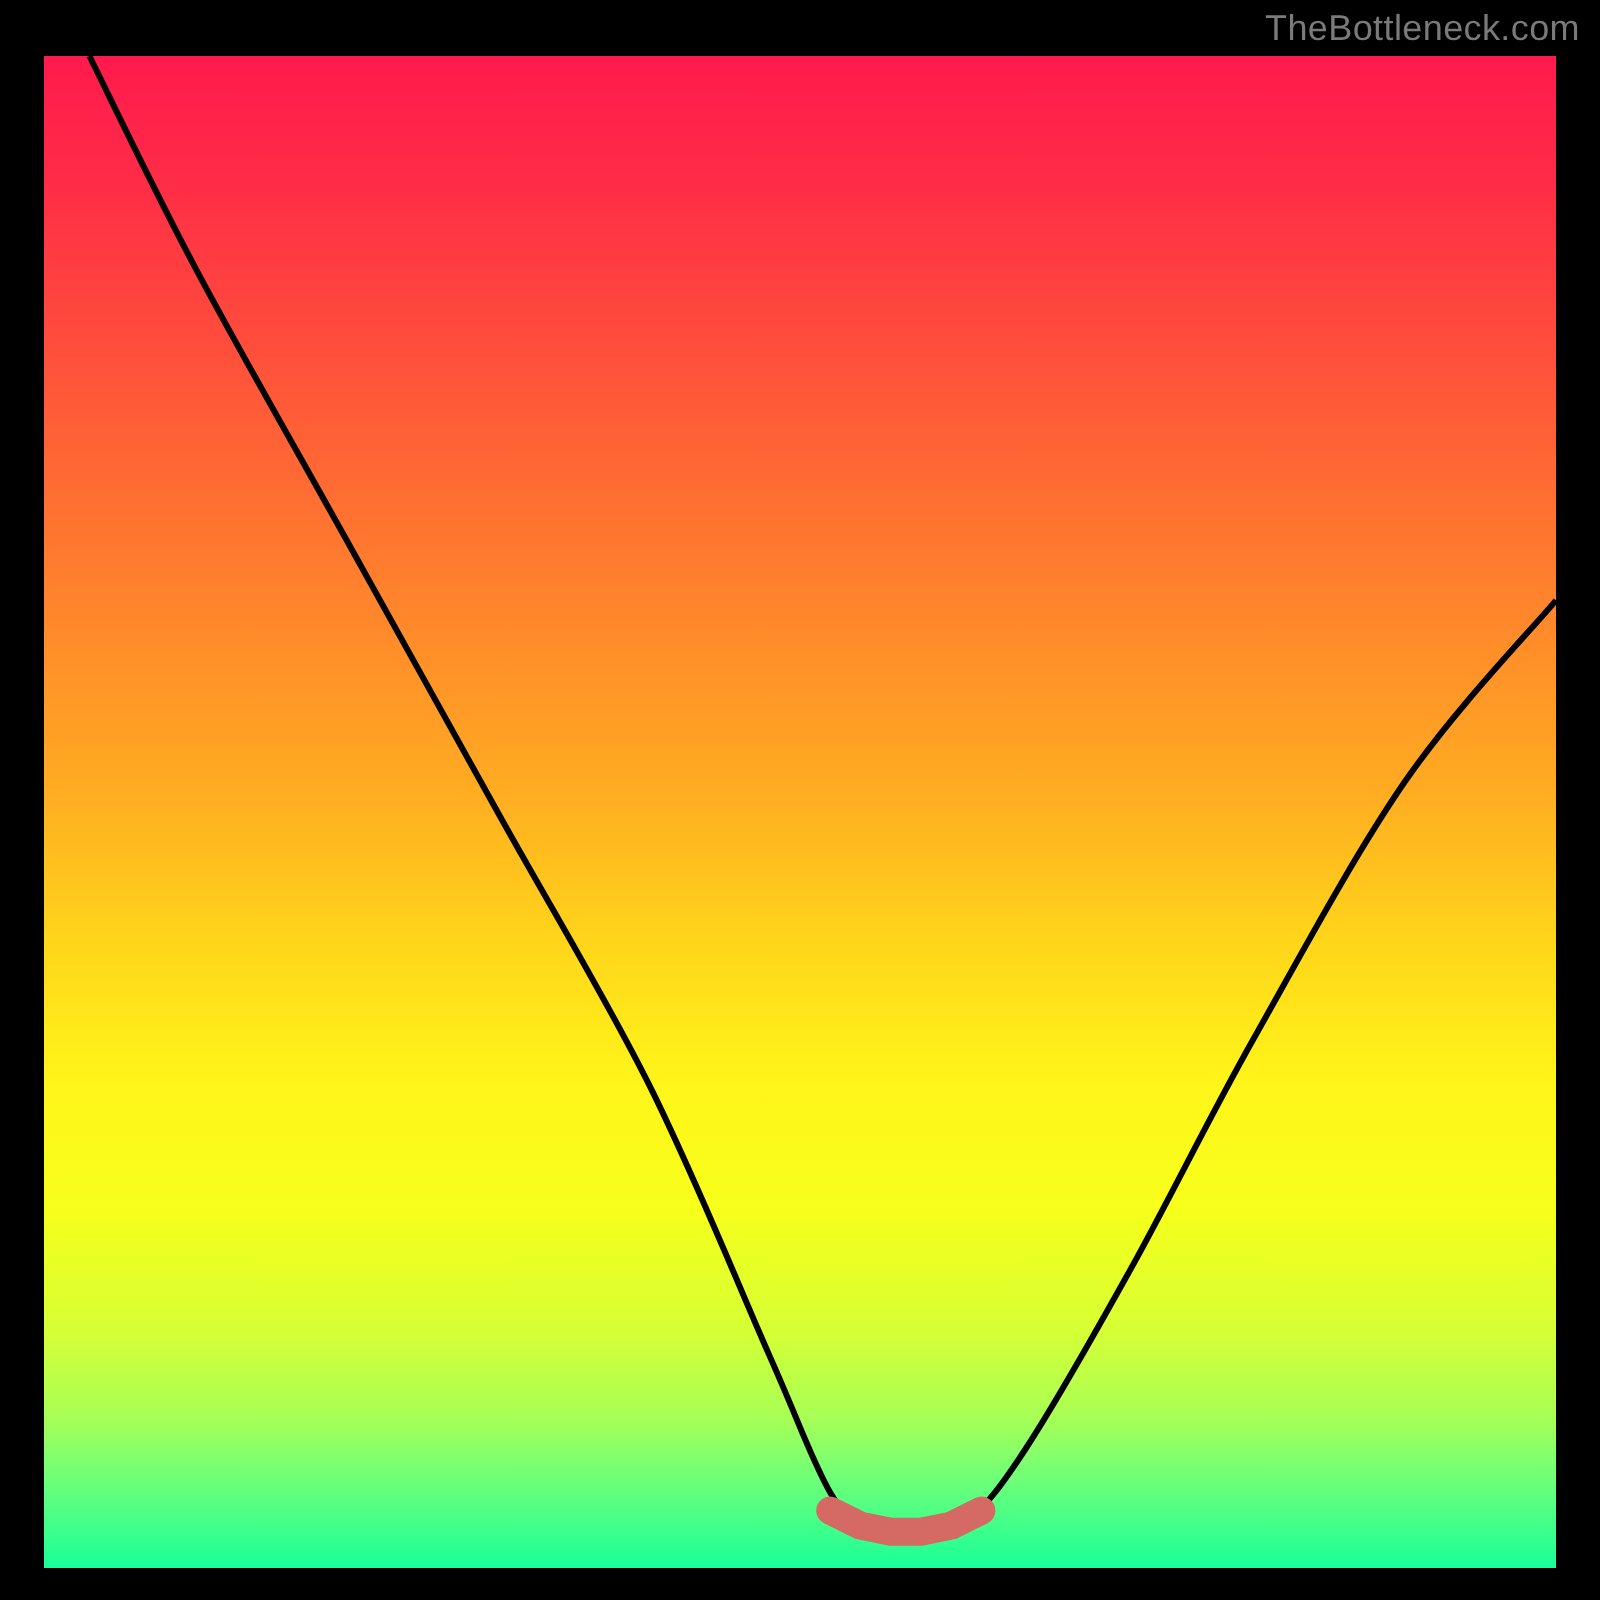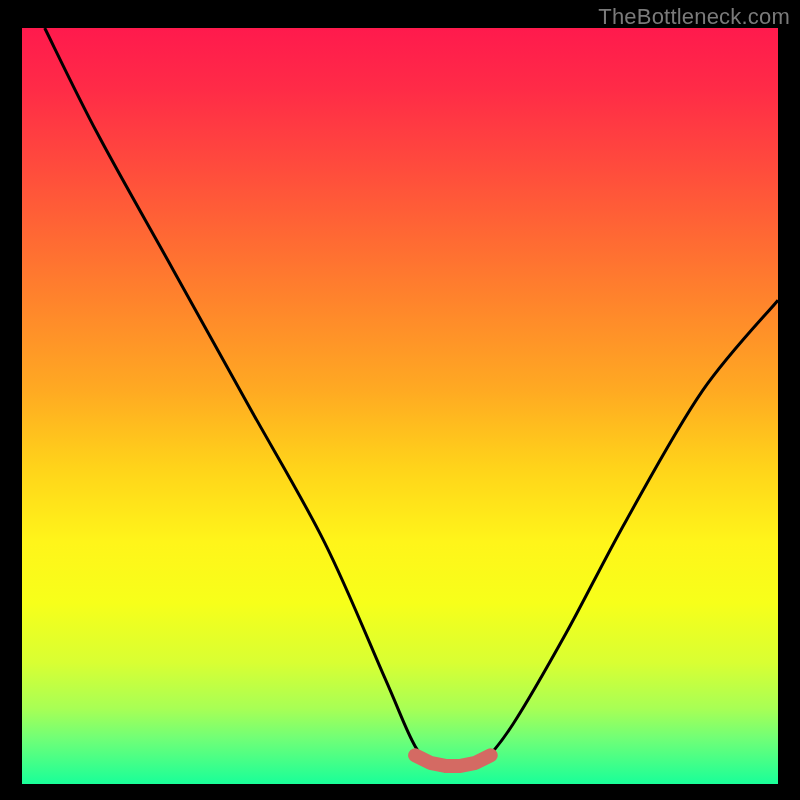--- a/index.html
+++ b/index.html
@@ -30,21 +30,21 @@
       #d8ff33 84%,
       #a8ff55 90%,
       #70ff77 94%,
       #19ff99 100%);
   }
   .attribution {
     position: absolute;
     top: 4px;
     right: 10px;
     color: #7a7a7a;
-    font-size: 22px;
+    font-size: 18px;
     letter-spacing: 0.2px;
     font-weight: 500;
   }
   svg.curve {
     position: absolute;
     left: 0;
     top: 0;
   }
   
   .mask-top {

